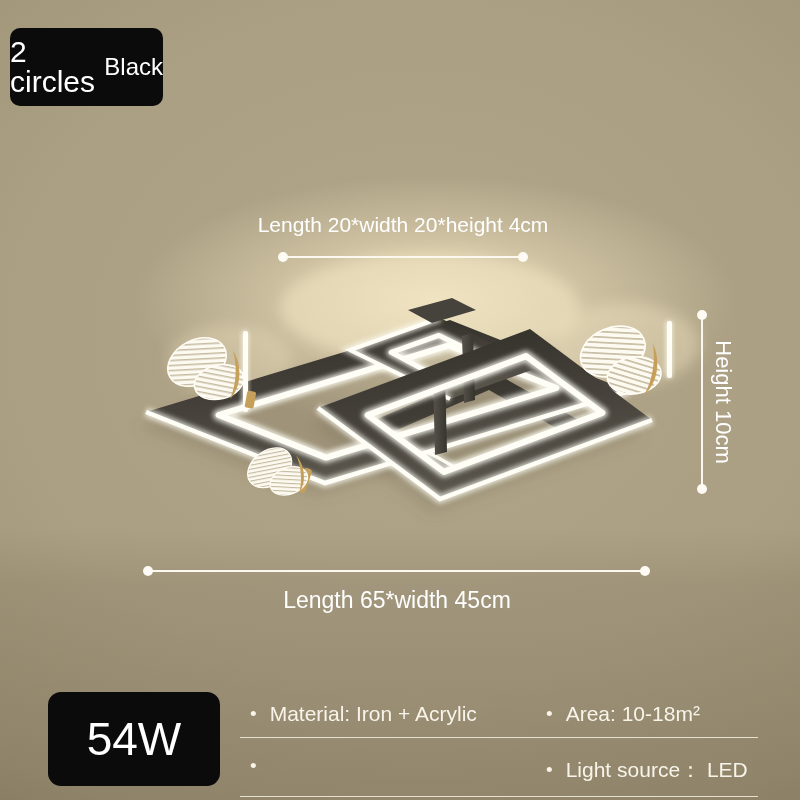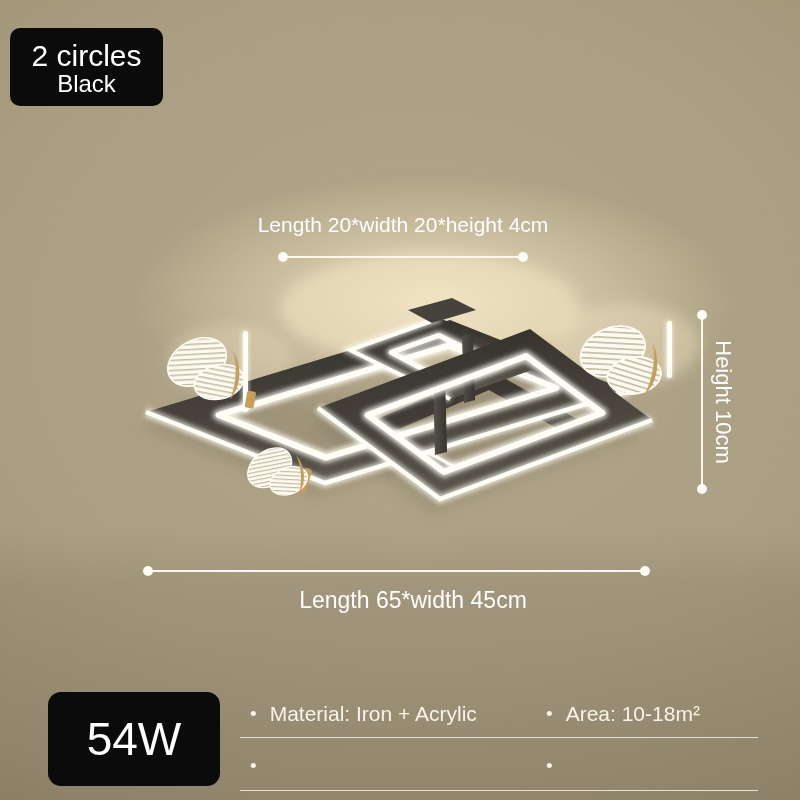--- a/index.html
+++ b/index.html
@@ -9,30 +9,30 @@
   }
   .bg{
     position:absolute;inset:0;
     background:
       linear-gradient(180deg, rgba(0,0,0,0) 66%, rgba(58,50,36,0.10) 73%, rgba(58,50,36,0.18) 100%),
       radial-gradient(95% 78% at 52% 42%, #b2a68a 0%, #ab9f83 55%, #a19578 85%, #978b70 100%);
   }
   svg.lamp{position:absolute;left:0;top:0;}
   .badge{
     position:absolute;background:#0b0b0b;border-radius:10px;
-    display:flex;flex-direction:column;align-items:center;justify-content:center;
+    display:flex;flex-direction:row;align-items:center;justify-content:center;
     color:#fff;
   }
   .badge-variant{left:10px;top:28px;width:153px;height:78px;gap:3px;}
   .badge-variant .l1{font-size:30px;line-height:30px;}
   .badge-variant .l2{font-size:24px;line-height:20px;}
   .badge-power{left:48px;top:692px;width:172px;height:94px;border-radius:13px;font-size:46px;}
   .dim-label{position:absolute;white-space:nowrap;color:#ffffff;}
   .lbl-top{left:403px;top:213px;font-size:21px;transform:translateX(-50%);}
-  .lbl-bottom{left:397px;top:587px;font-size:23px;transform:translateX(-50%);margin-left:16px;}
+  .lbl-bottom{left:397px;top:587px;font-size:23px;transform:translateX(-50%);}
   .lbl-height{left:710px;top:402px;font-size:22px;writing-mode:vertical-rl;transform:translateY(-50%);}
   .dim-line{position:absolute;background:#fbf8ef;}
   .h-line{height:2px;}
   .v-line{width:2px;}
   .dot{position:absolute;width:10px;height:10px;border-radius:50%;background:#fdfbf4;}
   .specs{position:absolute;left:240px;top:698px;width:518px;font-size:21px;}
   .spec-row{display:flex;border-bottom:1px solid rgba(246,240,226,0.85);padding:4px 0 11px 0;}
   .spec-row.row2{padding:18px 0 12px 0;}
   .spec-cell{display:flex;align-items:baseline;}
   .cell-a{width:294px;padding-left:10px;}
@@ -177,16 +177,17 @@
         <span class="bullet">•</span>
         <span>Area: 10-18m²</span>
       </div>
     </div>
     <div class="spec-row row2">
       <div class="spec-cell cell-a">
         <span class="bullet">•</span>
       </div>
       <div class="spec-cell cell-b">
         <span class="bullet">•</span>
+        <span>Light source： LED</span>
       </div>
     </div>
   </div>
 </div>
 
 </body></html>

